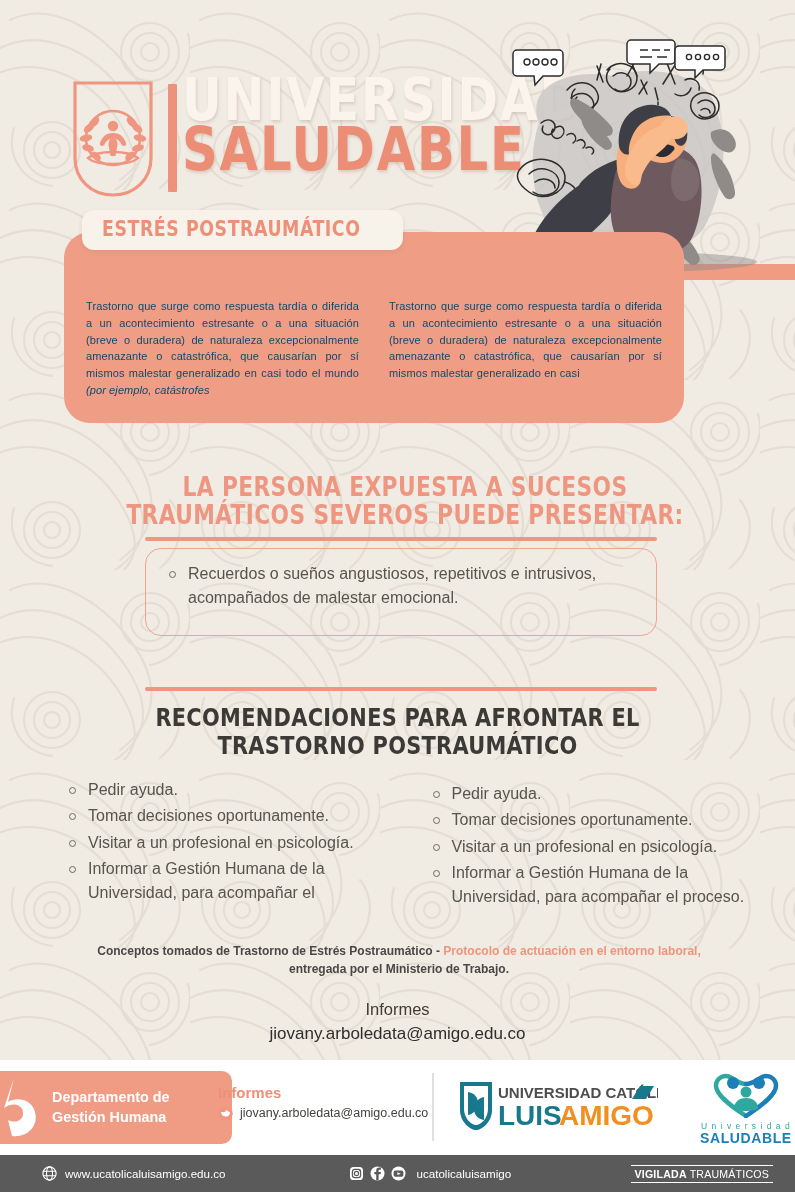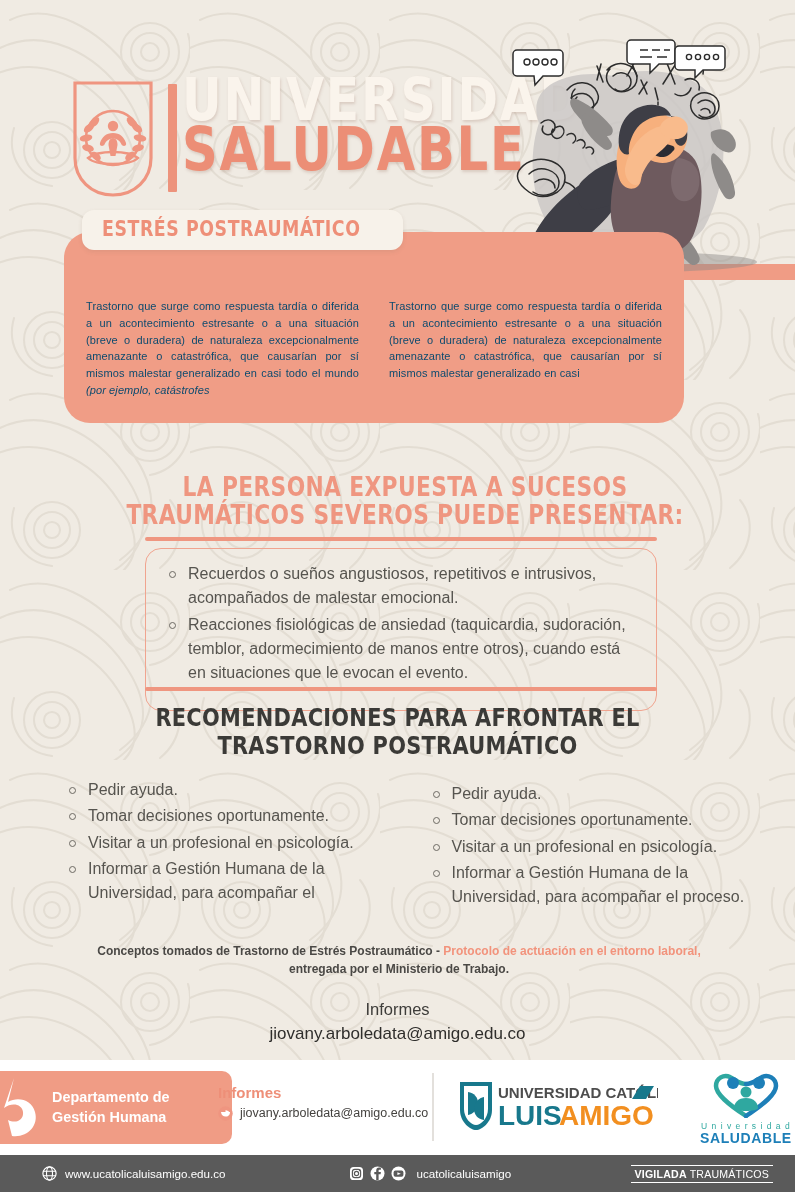--- a/index.html
+++ b/index.html
@@ -462,21 +462,20 @@
 
   <div class="sec-heading-salmon">
     <span class="ln">LA PERSONA EXPUESTA A SUCESOS</span>
     <span class="ln">TRAUMÁTICOS SEVEROS PUEDE PRESENTAR:</span>
   </div>
   <div class="rule-thick" style="left:145px; top:537px; width:512px;"></div>
 
   <div class="symptom-box">
     <ul class="bullet-list">
       <li>Recuerdos o sueños angustiosos, repetitivos e intrusivos, acompañados de malestar emocional.</li>
-      <li>Reacciones fisiológicas de ansiedad (taquicardia, sudoración, temblor, adormecimiento de manos entre otros), cuando está en situaciones que le evocan el evento.</li>
     </ul>
   </div>
 
   <div class="rule-thick" style="left:145px; top:687px; width:512px;"></div>
 
   <div class="sec-heading-dark">
     <span class="ln">RECOMENDACIONES PARA AFRONTAR EL</span>
     <span class="ln">TRASTORNO POSTRAUMÁTICO</span>
   </div>
 

